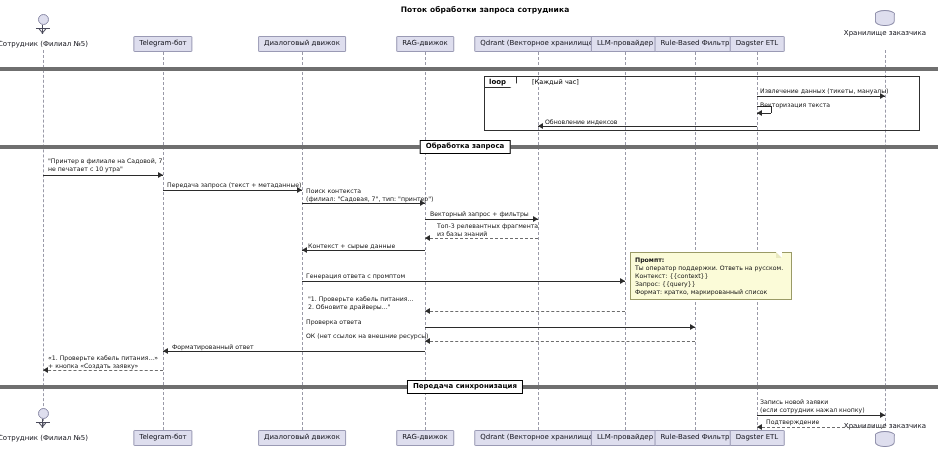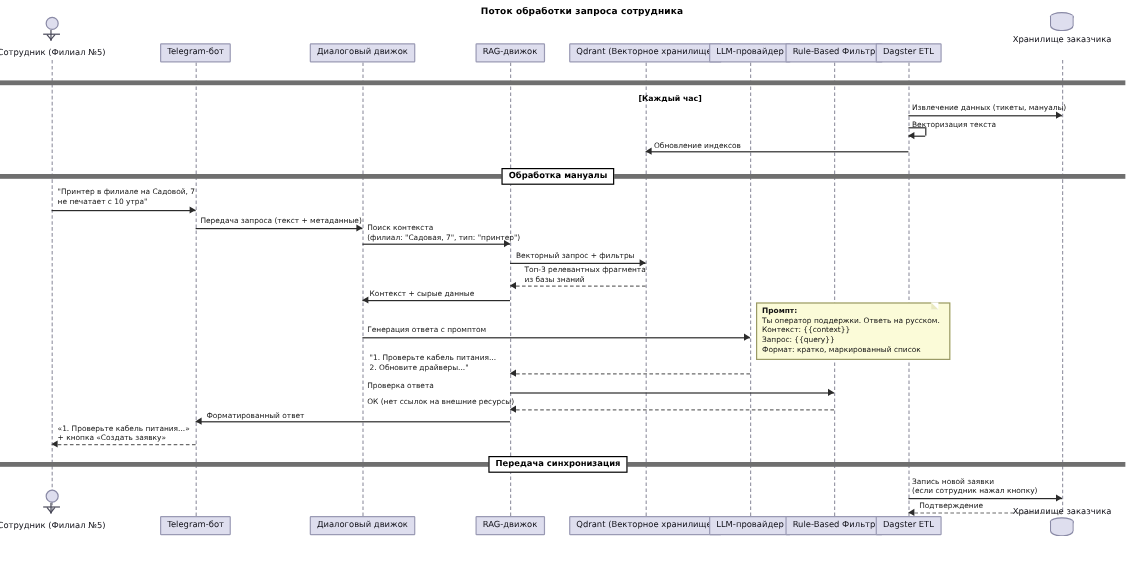--- a/index.html
+++ b/index.html
@@ -191,24 +191,27 @@
     <div class="participant" style="left: 757px; top: 430px;">Dagster ETL</div>
     <div class="db-wrap" style="left: 885px; top: 422px;">
       <div class="db-label">Хранилище заказчика</div>
       <div class="db-shape">
         <div class="db-top"></div>
         <div class="db-body"></div>
       </div>
     </div>
     <div class="divider-band" style="top: 67px;"></div>
     <div class="divider-band" style="top: 145px;"></div>
-    <div class="divider-label" style="left: 465px; top: 140px;">Обработка мануалы</div>
+    <div class="divider-label" style="left: 465px; top: 140px;">Обработка запроса</div>
     <div class="divider-band" style="top: 385px;"></div>
     <div class="divider-label" style="left: 465px; top: 380px;">Передача синхронизация</div>
-    <div class="frag-guard" style="left: 532px; top: 77px; font-weight: bold;">[Каждый час]</div>
+    <div class="frag" style="left: 484px; top: 76px; width: 434px; height: 53px;">
+      <div class="frag-tab">loop</div>
+    </div>
+    <div class="frag-guard" style="left: 532px; top: 77px;">[Каждый час]</div>
     <div class="msg-line" style="left: 757px; top: 96px; width: 128px;"></div>
     <div class="arrow-r" style="top: 93px; left: 880px;"></div>
     <div class="msg-label" style="left: 760px; top: 87px;">Извлечение данных (тикеты, мануалы)</div>
     <div class="self-msg" style="left: 757px; top: 106px;">
       <div class="sx" style="left: 0px; top: 0px; width: 14px; height: 0px; border-width: 1px 0px 0px;"></div>
       <div class="sx" style="left: 14px; top: 0px; width: 0px; height: 7px; border-width: 0px 1px 0px 0px;"></div>
       <div class="sx" style="left: 0px; top: 7px; width: 14px; height: 0px; border-width: 1px 0px 0px;"></div>
     </div>
     <div class="arrow-l" style="left: 757px; top: 110px;"></div>
     <div class="msg-label" style="left: 760px; top: 101px;">Векторизация текста</div>

